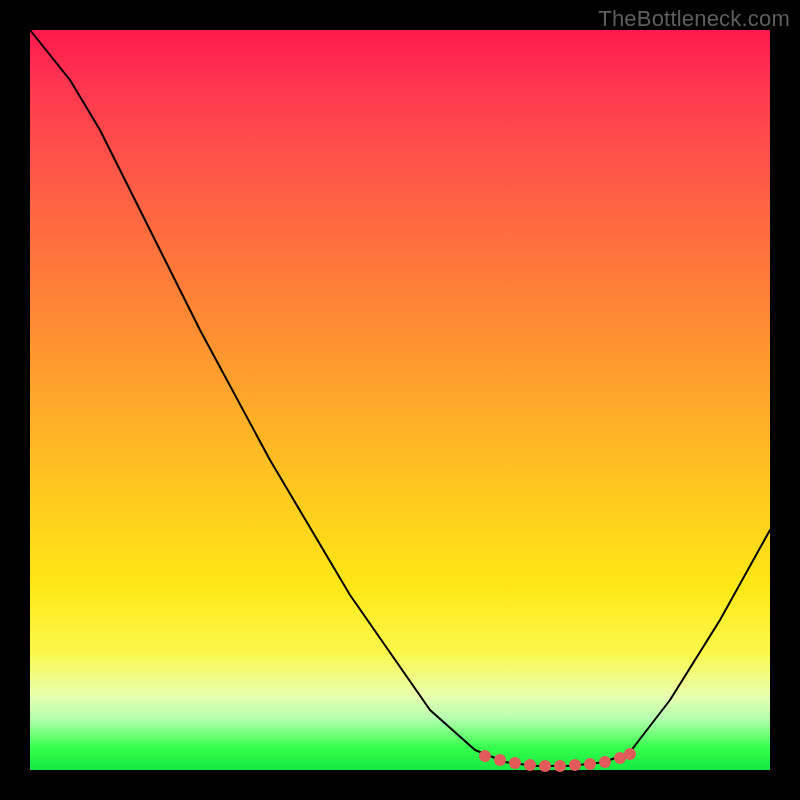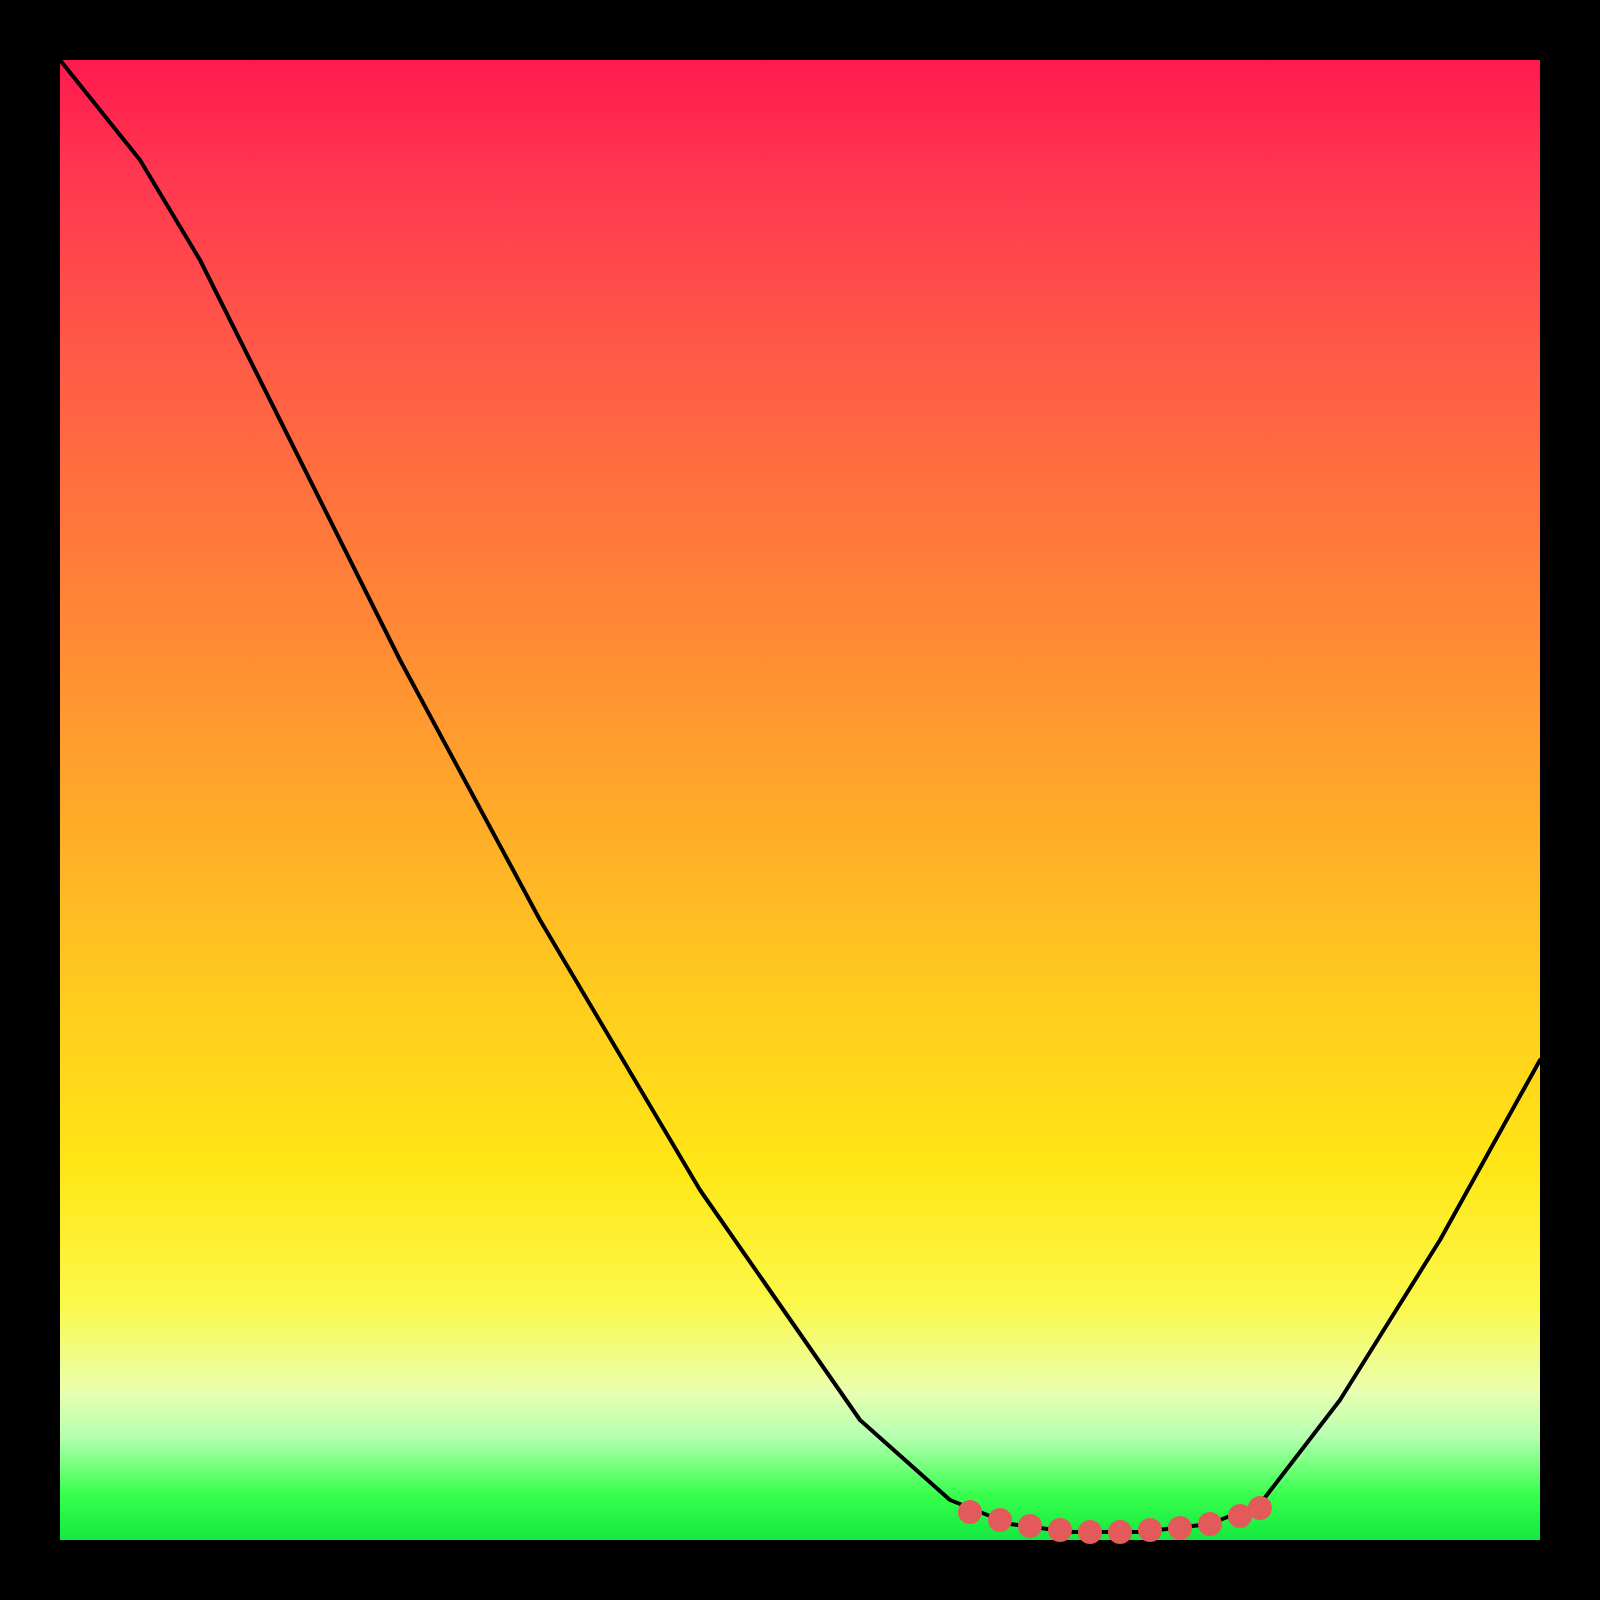--- a/index.html
+++ b/index.html
@@ -70,20 +70,21 @@
   }
   .marker {
     fill: #e25a5a;
   }
 </style>
 </head>
 <body>
 
 <div class="frame">
 
+  <div class="watermark">TheBottleneck.com</div>
 
   <div class="plot-area">
     <svg class="curve-layer" viewBox="0 0 740 740" preserveAspectRatio="none">
       <path id="main-curve" class="curve" d="M 0 0 L 40 50 L 70 100 L 110 180 L 170 300 L 240 430 L 320 565 L 400 680 L 445 720 L 475 732 L 505 736 L 540 736 L 575 732 L 600 722 L 640 670 L 690 590 L 740 500"></path>
       <g id="marker-group">
           <circle cx="455" cy="726" r="6" class="marker"></circle>
           <circle cx="470" cy="730" r="6" class="marker"></circle>
           <circle cx="485" cy="733" r="6" class="marker"></circle>
           <circle cx="500" cy="735" r="6" class="marker"></circle>
           <circle cx="515" cy="736" r="6" class="marker"></circle>

